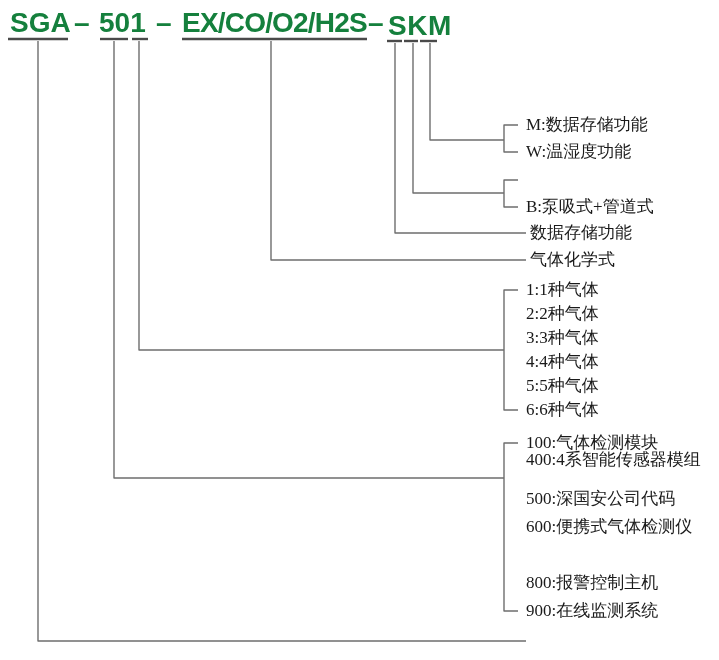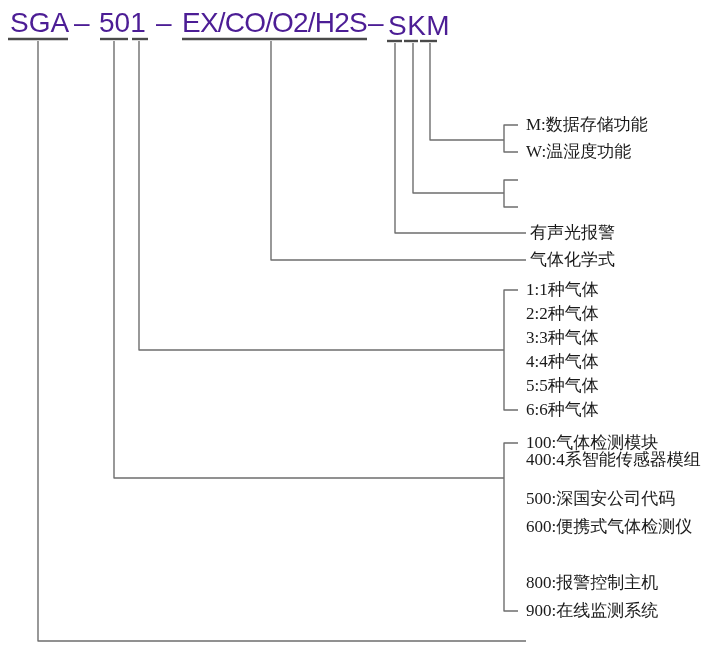--- a/index.html
+++ b/index.html
@@ -17,23 +17,23 @@
     font-family:"Liberation Serif", serif;
   }
   .lines{position:absolute;left:0;top:0;width:719px;height:660px;}
   .lines path{fill:none;stroke:var(--line);stroke-width:1.4;stroke-linejoin:round;}
   .lines path.u{stroke:var(--underline);stroke-width:2.4;}
   .t{
     position:absolute;
     top:8px;
     line-height:30px;
     font-family:"Liberation Sans", sans-serif;
-    font-weight:400;
+    font-weight:700;
     font-size:28px;
-    color:#4c1d95;
+    color:#15803d;
     white-space:nowrap;
   }
   .t-gas{letter-spacing:-0.8px;}
   .t-suffix{top:11px;letter-spacing:0.5px;}
   .lbl{
     position:absolute;
     transform:translateY(-50%);
     font-size:17px;
     line-height:20px;
     color:var(--text);
@@ -75,22 +75,23 @@
     <span class="t" style="left:99px">501</span>
     <span class="t" style="left:156px">–</span>
     <span class="t t-gas" style="left:182px">EX/CO/O2/H2S</span>
     <span class="t" style="left:368px">–</span>
     <span class="t t-suffix" style="left:388px">SKM</span>
   </div>
 
   <div class="lbl" style="left:526px;top:152px">W:温湿度功能</div>
   <div class="lbl" style="left:526px;top:125px">M:数据存储功能</div>
 
+  <div class="lbl" style="left:526px;top:207px">B:泵吸式+管道式</div>
 
-  <div class="lbl" style="left:530px;top:233px">有声光报警</div>
+  <div class="lbl" style="left:530px;top:233px">数据存储功能</div>
   <div class="lbl" style="left:530px;top:260px">气体化学式</div>
 
   <div class="lbl" style="left:526px;top:290px">1:1种气体</div>
   <div class="lbl" style="left:526px;top:314px">2:2种气体</div>
   <div class="lbl" style="left:526px;top:338px">3:3种气体</div>
   <div class="lbl" style="left:526px;top:362px">4:4种气体</div>
   <div class="lbl" style="left:526px;top:386px">5:5种气体</div>
   <div class="lbl" style="left:526px;top:410px">6:6种气体</div>
 
   <div class="lbl" style="left:526px;top:443px">100:气体检测模块</div>

